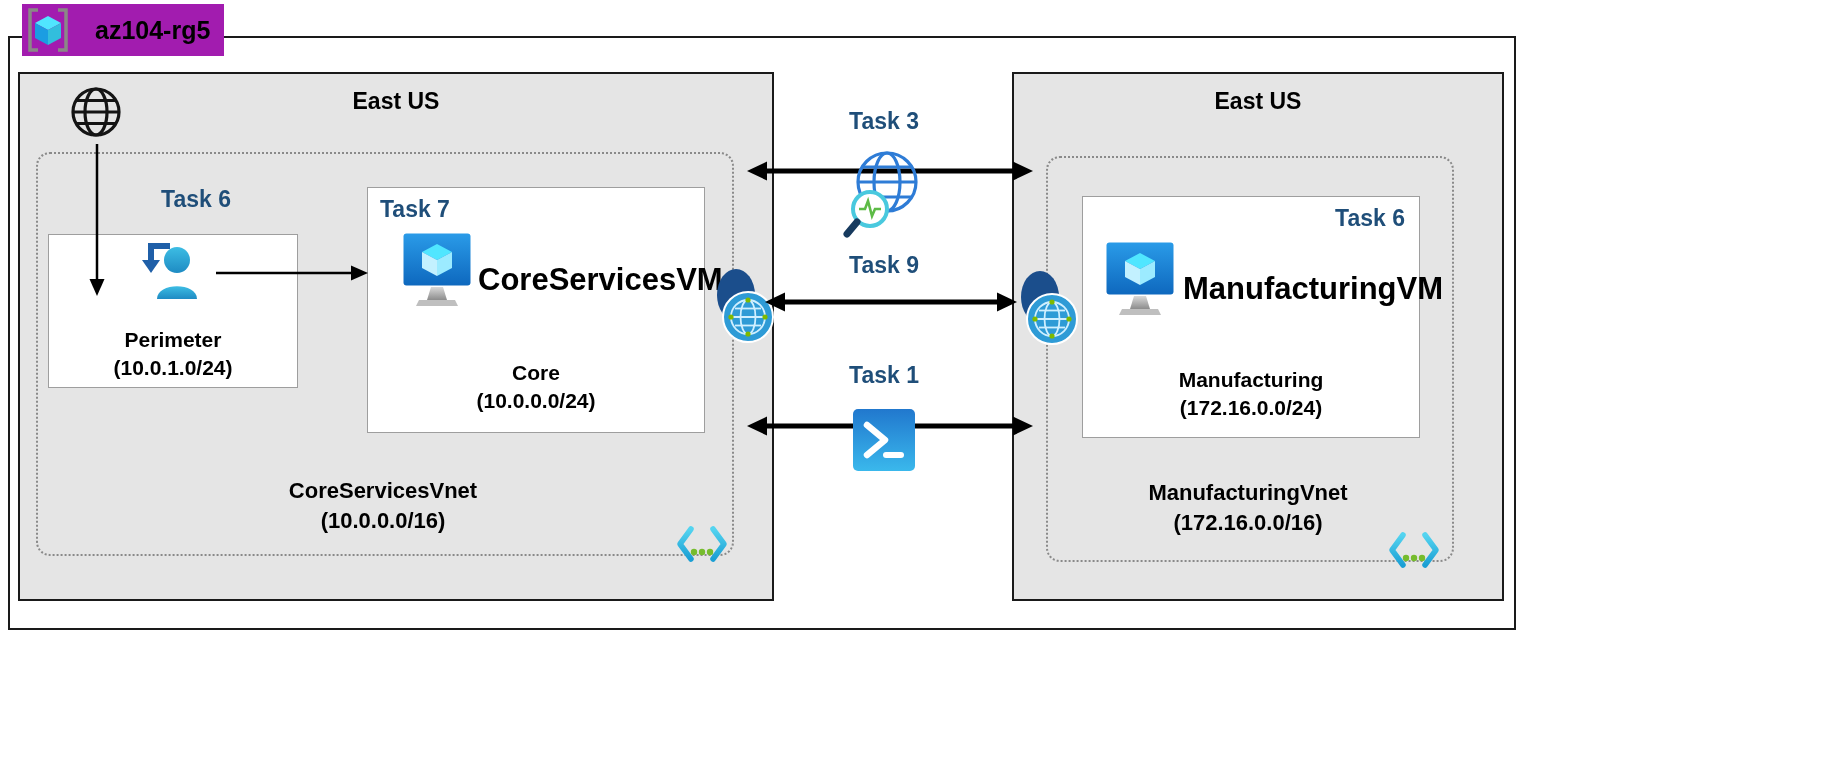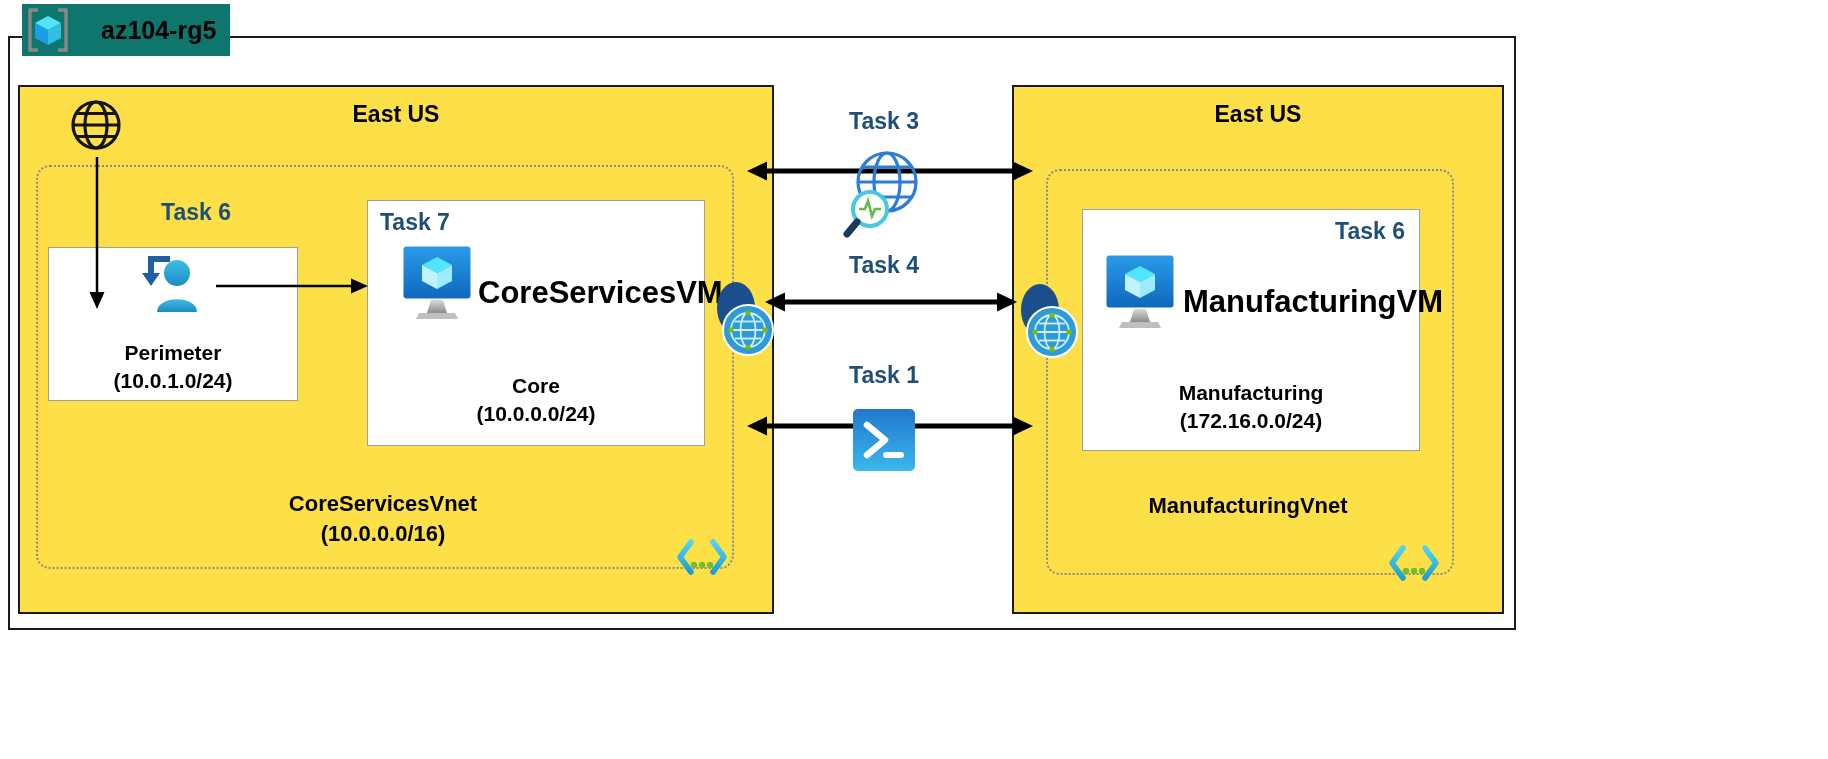--- a/index.html
+++ b/index.html
@@ -5,25 +5,25 @@
   html,body { margin:0; padding:0; background:#fff; }
   .canvas {
     position:relative; width:1828px; height:759px;
     font-family:"Liberation Sans", sans-serif;
     font-weight:bold; color:#000; overflow:hidden; background:#fff;
   }
   .abs { position:absolute; }
 
   
   .rg-border { left:8px; top:36px; width:1504px; height:590px; border:2px solid #1a1a1a; }
-  .rg-label  { left:22px; top:4px; display:flex; align-items:center; gap:27px;
-               background:#0f766e; padding-right:14px; font-size:25px; }
+  .rg-label  { left:22px; top:4px; display:flex; align-items:center; gap:21px;
+               background:#a21caf; padding-right:14px; font-size:25px; }
 
   
-  .region { background:#fde047; border:2px solid #1a1a1a;margin-top:13px; }
+  .region { background:#e5e5e5; border:2px solid #1a1a1a; }
   .region-left  { left:18px;  top:72px; width:752px; height:525px; }
   .region-right { left:1012px; top:72px; width:488px; height:525px; }
   .region-title { left:0; top:14px; width:100%; text-align:center; font-size:23px; }
 
   .dotted-box { border:2.5px dotted #8a8a8a; border-radius:14px; }
   .dotted-left  { left:16px; top:78px; width:694px; height:400px; }
   .dotted-right { left:32px; top:82px; width:404px; height:402px; }
 
   .task-label { color:#1f4e79; font-size:23px; text-align:center; }
 
@@ -198,20 +198,21 @@
         <polygon points="29,55 41,55 45,68 25,68" fill="url(#grad-stand)"></polygon>
         <polygon points="17,68 53,68 56,74 14,74" fill="#bfbfbf"></polygon>
       </svg>
       <div class="abs vm-name" style="left:100px; top:74px;">ManufacturingVM</div>
       <div class="abs center-text" style="left:0; top:168px; width:100%;">Manufacturing</div>
       <div class="abs center-text" style="left:0; top:196px; width:100%;">(172.16.0.0/24)</div>
     </div>
 
     <div class="abs vnet-label" style="left:32px; top:404px; width:404px;">
       <div>ManufacturingVnet</div>
+      <div>(172.16.0.0/16)</div>
     </div>
 
     <svg class="abs" style="left:374px; top:456px;" width="52" height="40" viewBox="0 0 52 40">
       <path d="M15 5 L4 20 L15 35" fill="none" stroke="url(#grad-vnet)" stroke-width="5.5" stroke-linecap="round" stroke-linejoin="round"></path>
       <path d="M37 5 L48 20 L37 35" fill="none" stroke="url(#grad-vnet)" stroke-width="5.5" stroke-linecap="round" stroke-linejoin="round"></path>
       <circle cx="18" cy="28" r="3.2" fill="#76bc2d"></circle>
       <circle cx="26" cy="28" r="3.2" fill="#76bc2d"></circle>
       <circle cx="34" cy="28" r="3.2" fill="#76bc2d"></circle>
     </svg>
   </div>
@@ -228,21 +229,21 @@
       <ellipse cx="47" cy="36" rx="13" ry="29"></ellipse>
       <line x1="18" y1="36" x2="76" y2="36"></line>
       <line x1="22" y1="21" x2="72" y2="21"></line>
       <line x1="22" y1="51" x2="72" y2="51"></line>
     </g>
     <circle cx="30" cy="63" r="17" fill="#ffffff" stroke="#49c9de" stroke-width="4"></circle>
     <polyline points="19,63 25,63 28,55 32,70 35,63 41,63" fill="none" stroke="#5dbb46" stroke-width="2.6"></polyline>
     <line x1="17" y1="76" x2="7" y2="88" stroke="#173a5e" stroke-width="7" stroke-linecap="round"></line>
   </svg>
 
-  <div class="abs task-label mid-label" style="left:798px; top:252px;">Task 4</div>
+  <div class="abs task-label mid-label" style="left:798px; top:252px;">Task 9</div>
   <svg class="abs" style="left:764px; top:289px;" width="254" height="26">
     <line x1="18" y1="13" x2="236" y2="13" stroke="#000" stroke-width="5"></line>
     <polygon points="1,13 21,3.5 21,22.5" fill="#000"></polygon>
     <polygon points="253,13 233,3.5 233,22.5" fill="#000"></polygon>
   </svg>
 
   <div class="abs task-label mid-label" style="left:798px; top:362px;">Task 1</div>
   <svg class="abs" style="left:746px; top:413px;" width="288" height="26">
     <line x1="18" y1="13" x2="270" y2="13" stroke="#000" stroke-width="5"></line>
     <polygon points="1,13 21,3.5 21,22.5" fill="#000"></polygon>

